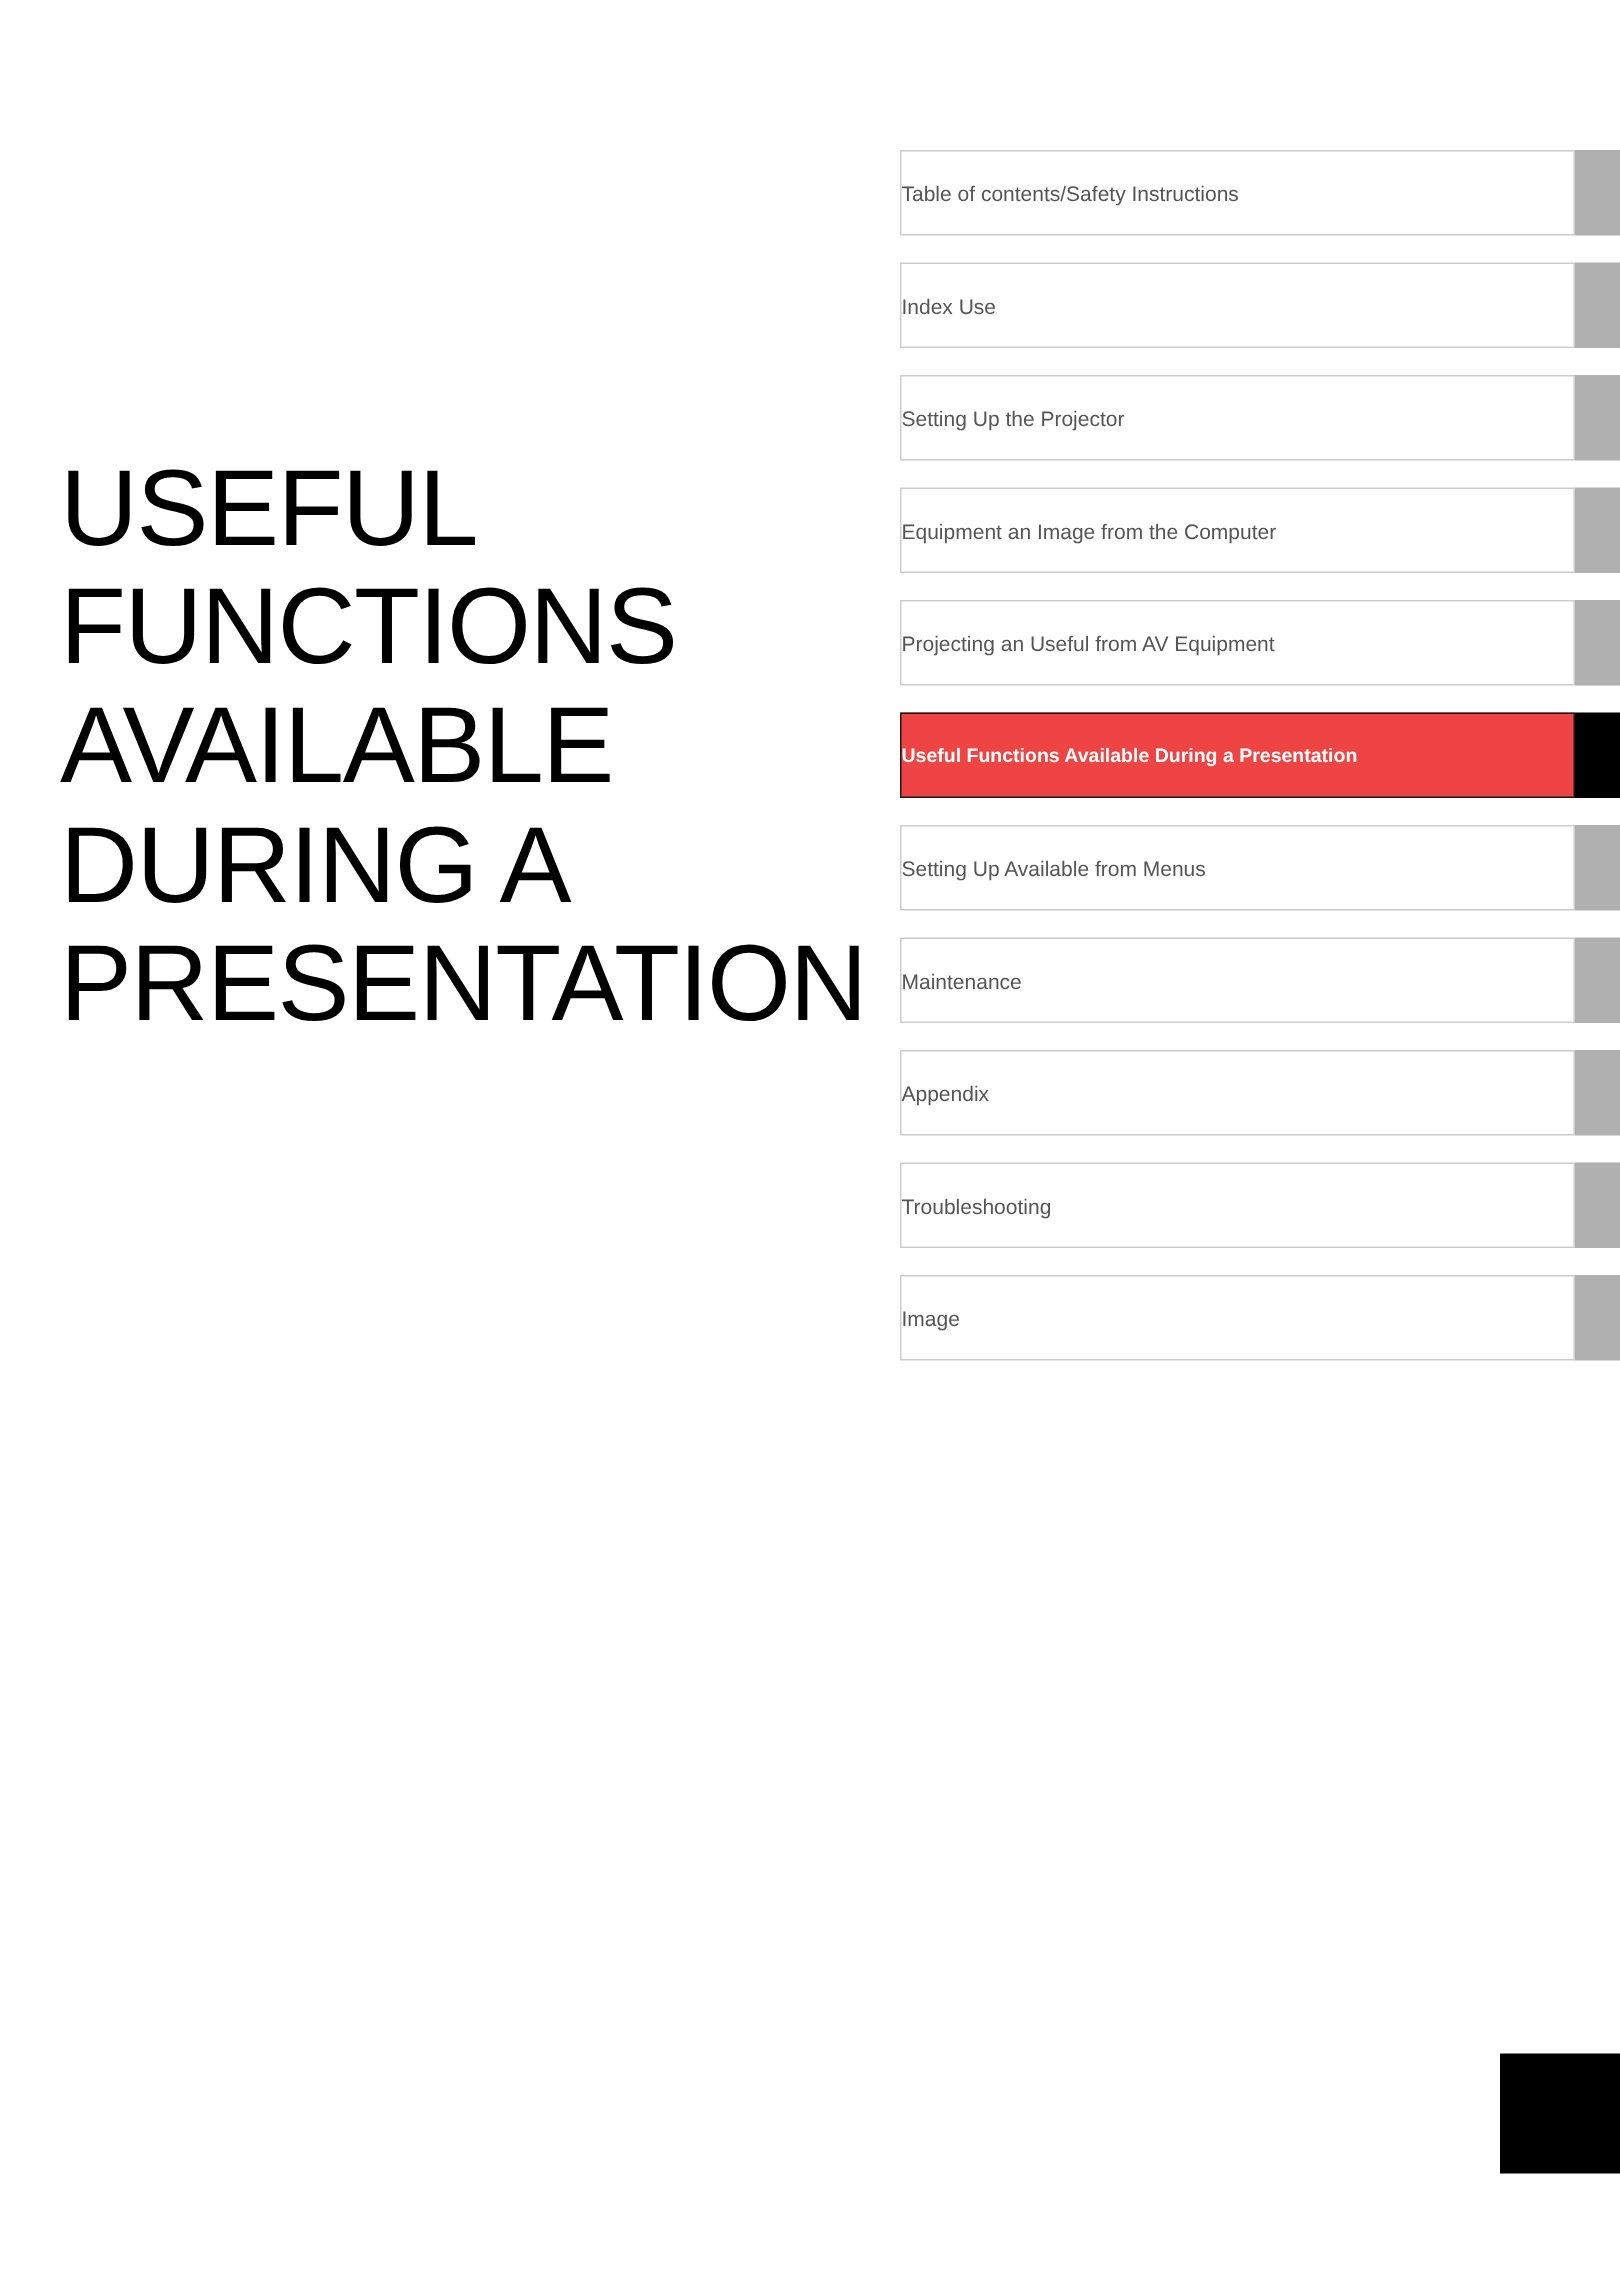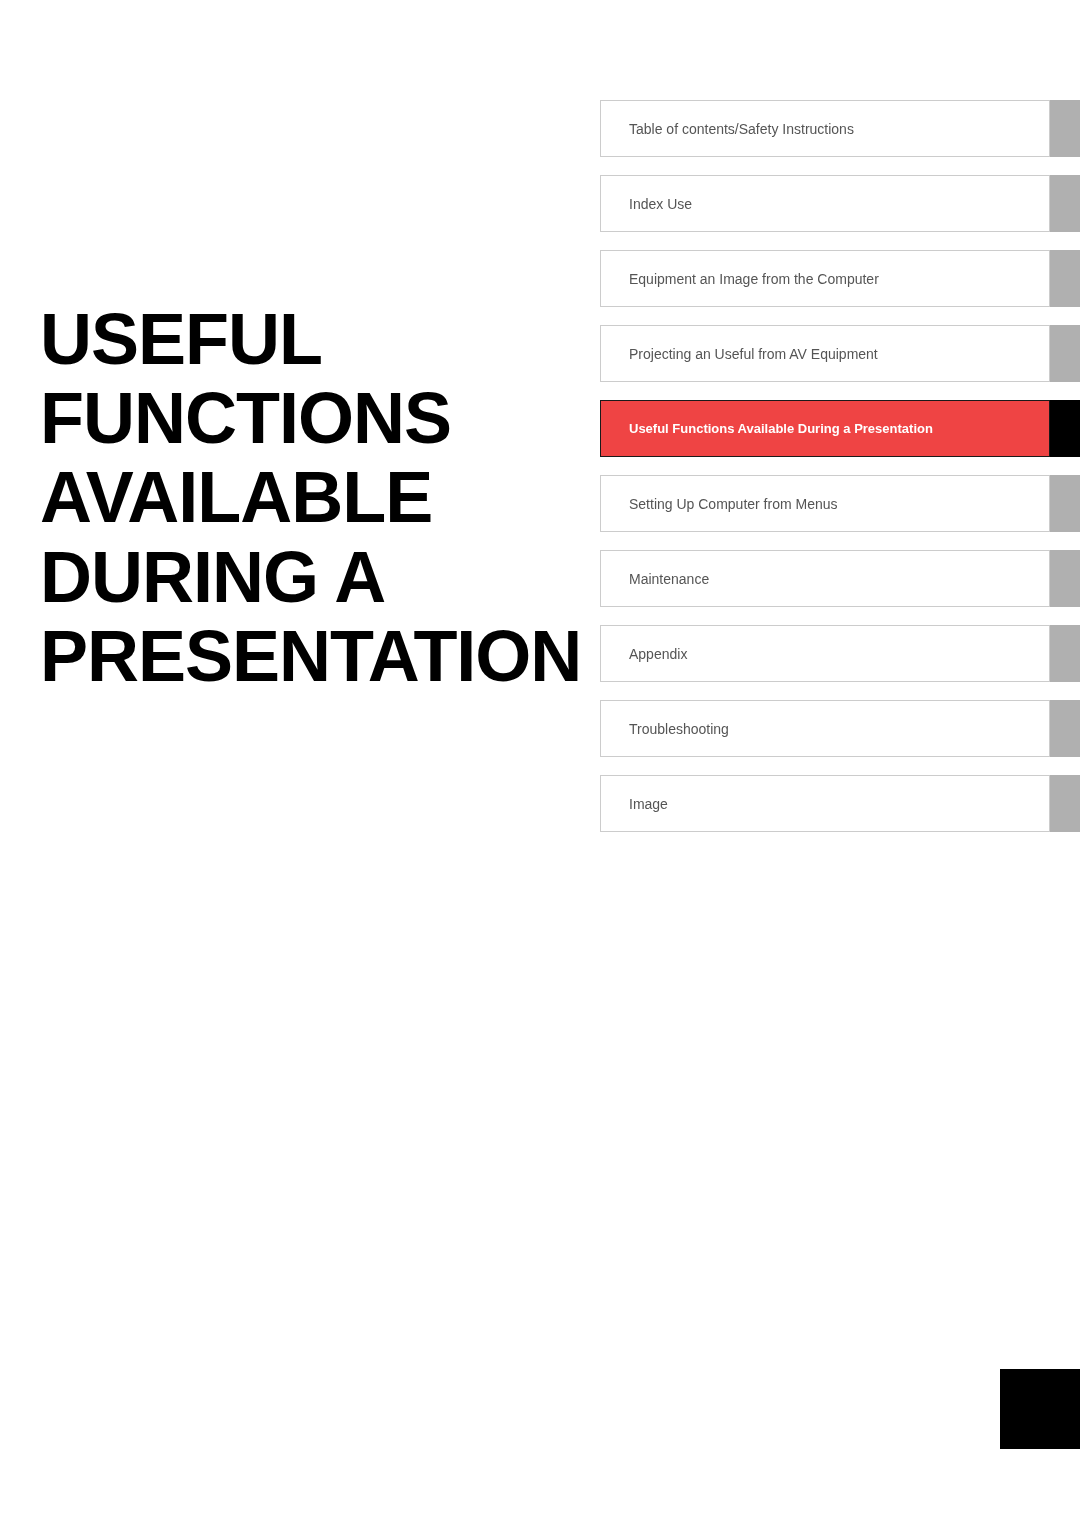--- a/index.html
+++ b/index.html
@@ -24,21 +24,21 @@
       background: #ffffff;
     }
 
     
     .main-title {
       position: absolute;
       left: 40px;
       top: 300px;
       width: 540px;
       font-size: 72px;
-      font-weight: 700;
+      font-weight: 400;
       line-height: 1.1;
       color: #000000;
       text-transform: uppercase;
       letter-spacing: -1px;
     }
 
     
     .nav-section {
       position: absolute;
       right: 0;
@@ -58,21 +58,21 @@
       position: relative;
       cursor: pointer;
     }
 
     .nav-item-label {
       flex: 1;
       border: 1px solid #cccccc;
       height: 100%;
       display: flex;
       align-items: center;
-      padding-left: 28px;
+      padding-left: 0;
       font-size: 14px;
       color: #555555;
       background: #ffffff;
     }
 
     .nav-item-tab {
       width: 30px;
       height: 100%;
       background: #b0b0b0;
       flex-shrink: 0;
@@ -118,33 +118,37 @@
 
   <div class="nav-item">
         <div class="nav-item-label">Table of contents/Safety Instructions</div>
         <div class="nav-item-tab"></div>
       </div>
       <div class="nav-item">
         <div class="nav-item-label">Index Use</div>
         <div class="nav-item-tab"></div>
       </div>
       <div class="nav-item">
+        <div class="nav-item-label">Setting Up the Projector</div>
+        <div class="nav-item-tab"></div>
+      </div>
+      <div class="nav-item">
         <div class="nav-item-label">Equipment an Image from the Computer</div>
         <div class="nav-item-tab"></div>
       </div>
       <div class="nav-item">
         <div class="nav-item-label">Projecting an Useful from AV Equipment</div>
         <div class="nav-item-tab"></div>
       </div>
       <div class="nav-item active">
         <div class="nav-item-label">Useful Functions Available During a Presentation</div>
         <div class="nav-item-tab"></div>
       </div>
       <div class="nav-item">
-        <div class="nav-item-label">Setting Up Computer from Menus</div>
+        <div class="nav-item-label">Setting Up Available from Menus</div>
         <div class="nav-item-tab"></div>
       </div>
       <div class="nav-item">
         <div class="nav-item-label">Maintenance</div>
         <div class="nav-item-tab"></div>
       </div>
       <div class="nav-item">
         <div class="nav-item-label">Appendix</div>
         <div class="nav-item-tab"></div>
       </div>

